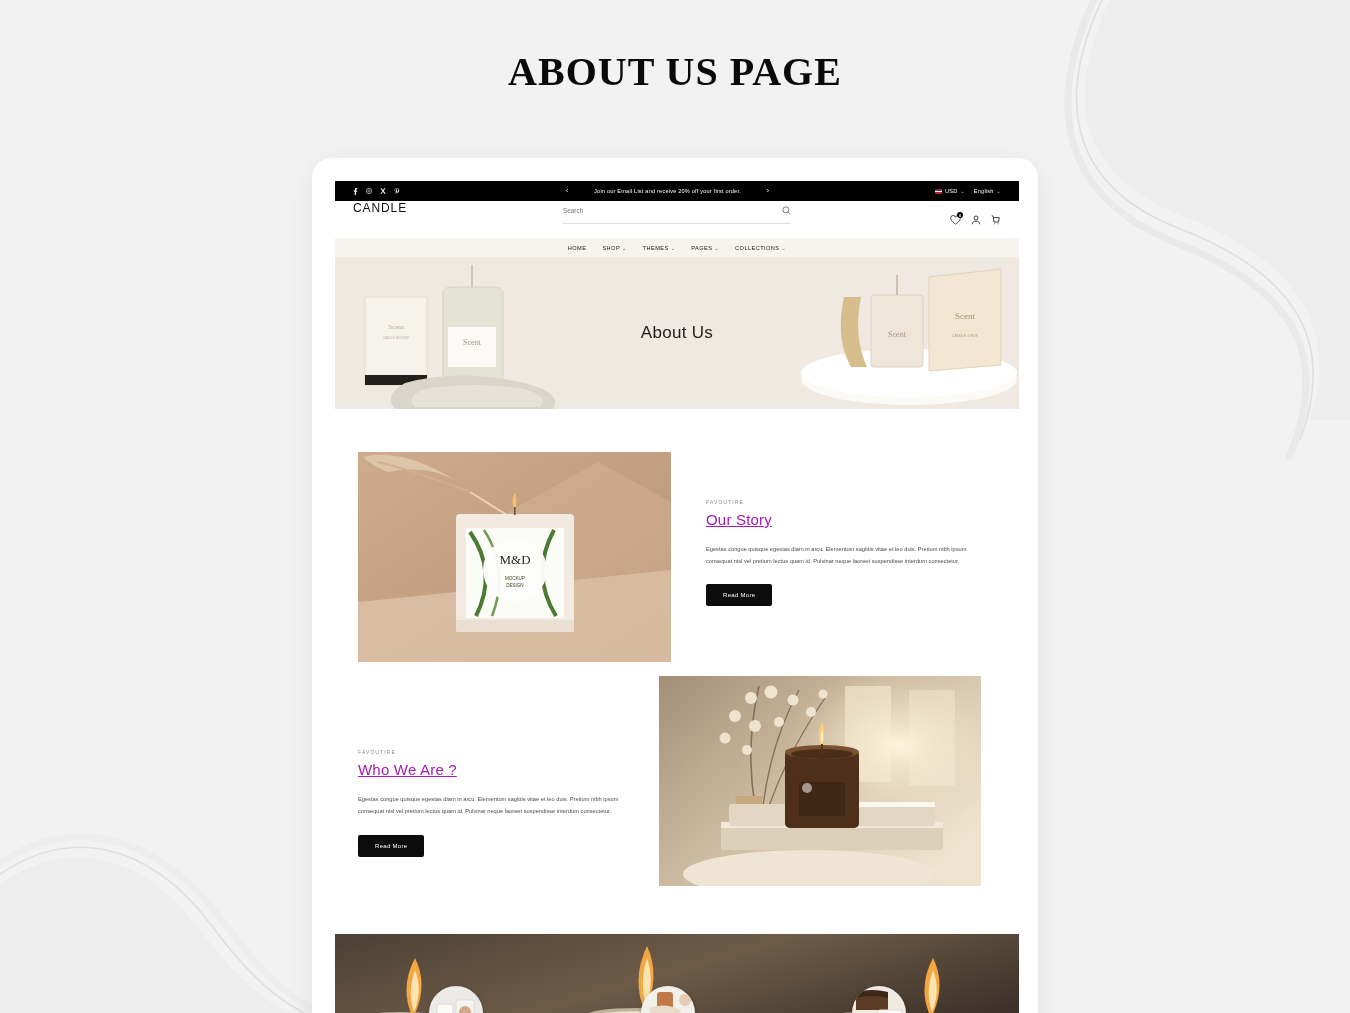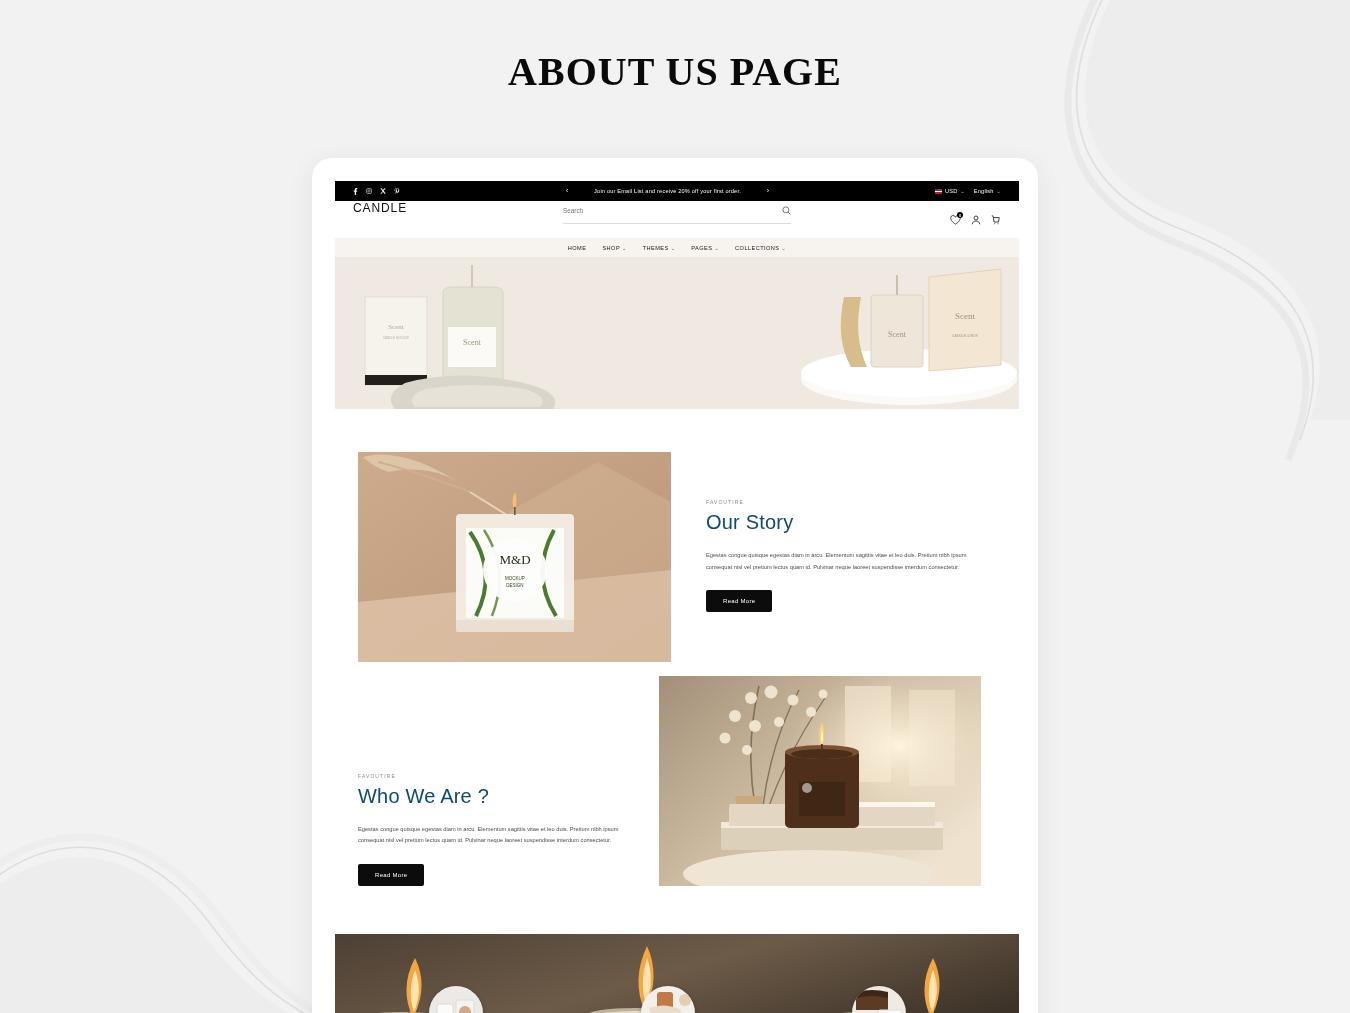--- a/index.html
+++ b/index.html
@@ -115,31 +115,32 @@
   .hero-left, .hero-right { position:absolute; top:0; bottom:0; }
   .hero-left { left:0; width:290px; }
   .hero-right { right:0; width:230px; }
 
   
   .block { display:flex; }
   .story { margin-top:43px; padding:0 0 0 23px; align-items:flex-start; }
   .story .photo { width:313px; height:210px; border-radius:1px; overflow:hidden; position:relative; flex:none;}
   .story .txt { padding:47px 0 0 35px; width:300px; }
 
-  .who { margin-top:14px; padding:0 23px 0 0; align-items:flex-end; }
+  .who { margin-top:14px; padding:0 23px 0 0; align-items:center; }
   .who .txt { padding:44px 0 0 23px; width:300px; }
   .who .photo { width:322px; height:210px; margin-left:24px; overflow:hidden; position:relative; flex:none;}
 
   .eyebrow {
     font-size:5px; letter-spacing:1.1px; color:#8b8b8b; text-transform:uppercase;
     margin-bottom:6px;
   }
   .heading {
-    font-size:20px; color:#0c4a6e; font-weight:400; letter-spacing:.2px;
+    font-size:15px; color:#a21caf; font-weight:400; letter-spacing:.2px;
     margin-bottom:16px;
+    text-decoration:underline;
   }
   .body-copy {
     font-size:5.7px; line-height:2.05; color:#4c4c4c; width:288px;
     margin-bottom:16px;
   }
   .btn {
     display:inline-block; background:#0c0c0c; color:#fff;
     font-size:6px; letter-spacing:.3px; padding:8px 17px;
     border:0; border-radius:2px; cursor:pointer;
     font-family:"Liberation Sans", sans-serif;
@@ -299,20 +300,21 @@
         <ellipse cx="120" cy="116" rx="108" ry="24" fill="#ffffff"></ellipse>
         <path d="M55 40 Q46 82 62 110 L78 110 Q64 80 72 40 Z" fill="#d8bd8c"></path>
         <rect x="82" y="38" width="52" height="72" rx="3" fill="#efe6da" stroke="#ded2c2"></rect>
         <text x="108" y="80" font-size="8" fill="#a3937b" text-anchor="middle" font-family="Liberation Serif, serif">Scent</text>
         <rect x="107" y="18" width="2" height="20" fill="#cbbfae"></rect>
         <path d="M140 20 L212 12 L212 108 L140 114 Z" fill="#f3e7d4" stroke="#e2d3bc"></path>
         <text x="176" y="62" font-size="9" fill="#a08f74" text-anchor="middle" font-family="Liberation Serif, serif">Scent</text>
         <text x="176" y="80" font-size="3.5" fill="#a8977c" text-anchor="middle">CANDLE &amp; BOX</text>
       </svg>
 
+      <div class="hero-title">About Us</div>
     </div>
 
     <div class="block story">
       <div class="photo">
         <svg width="313" height="210" viewBox="0 0 313 210">
           <defs>
             <linearGradient id="g1" x1="0" y1="0" x2="1" y2="1">
               <stop offset="0" stop-color="#cdab8c"></stop>
                 <stop offset="1" stop-color="#b99478"></stop>
             </linearGradient>

